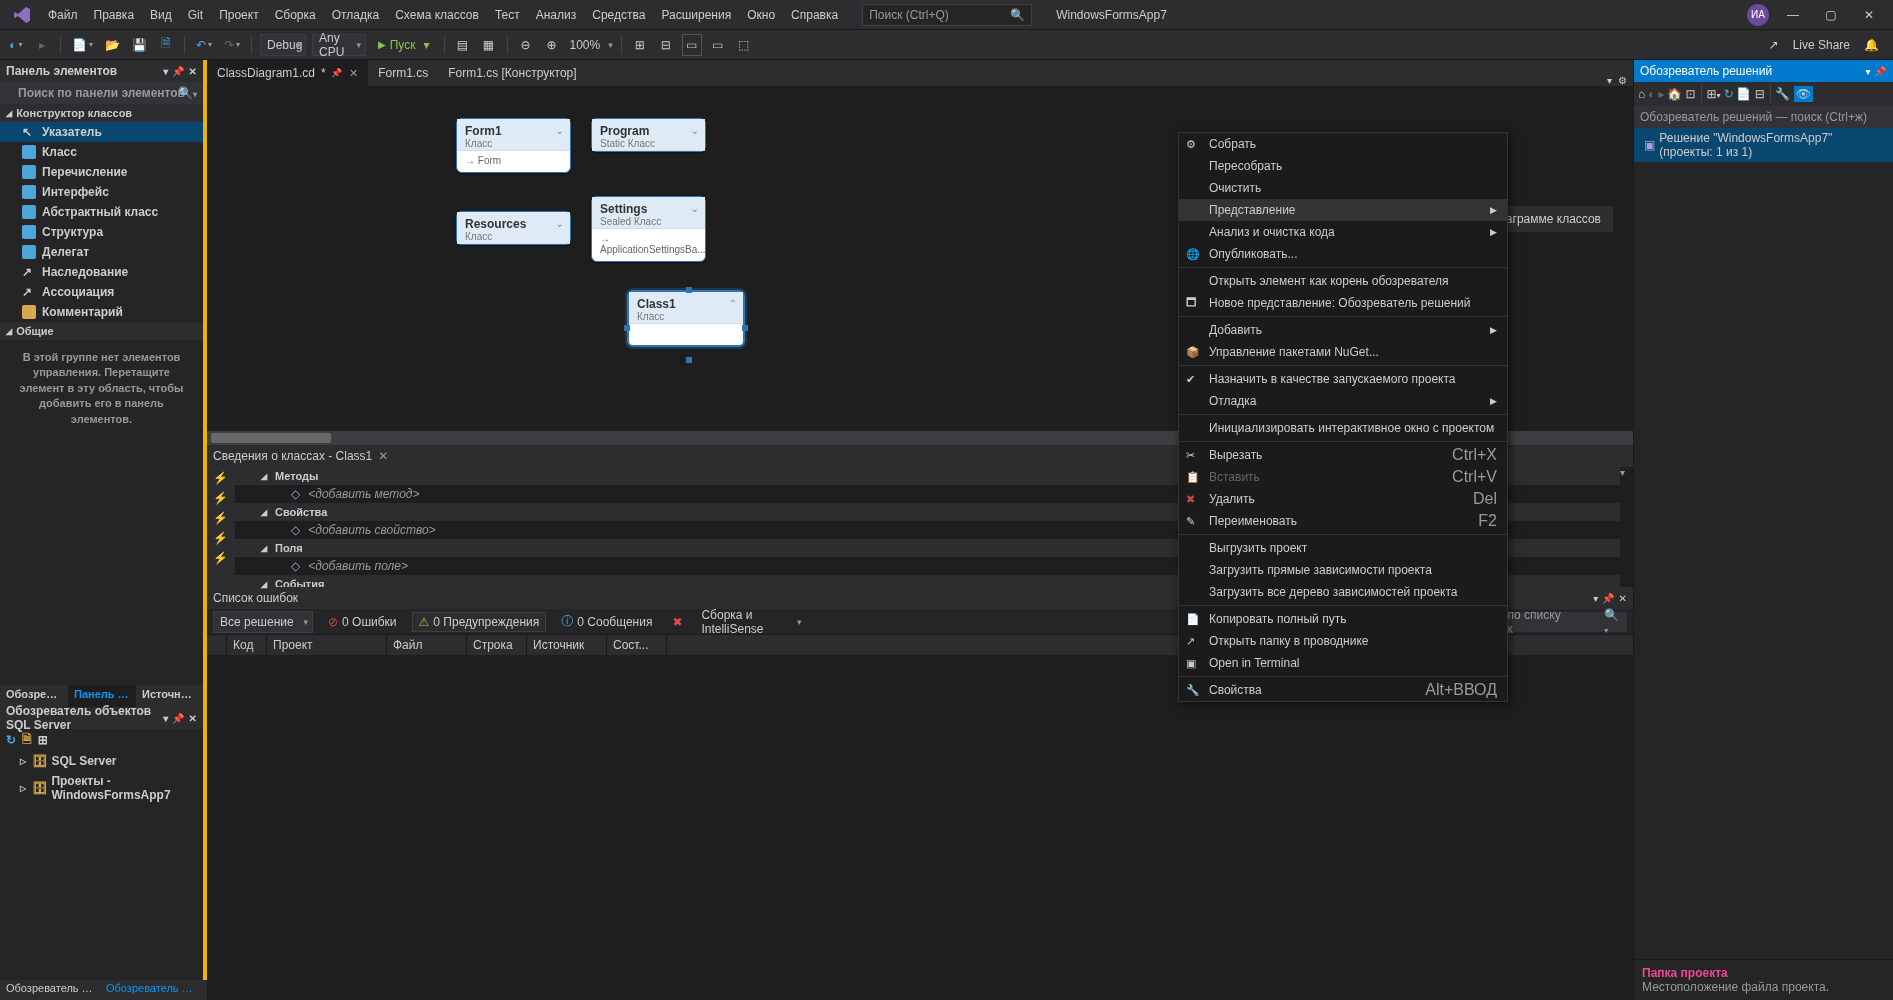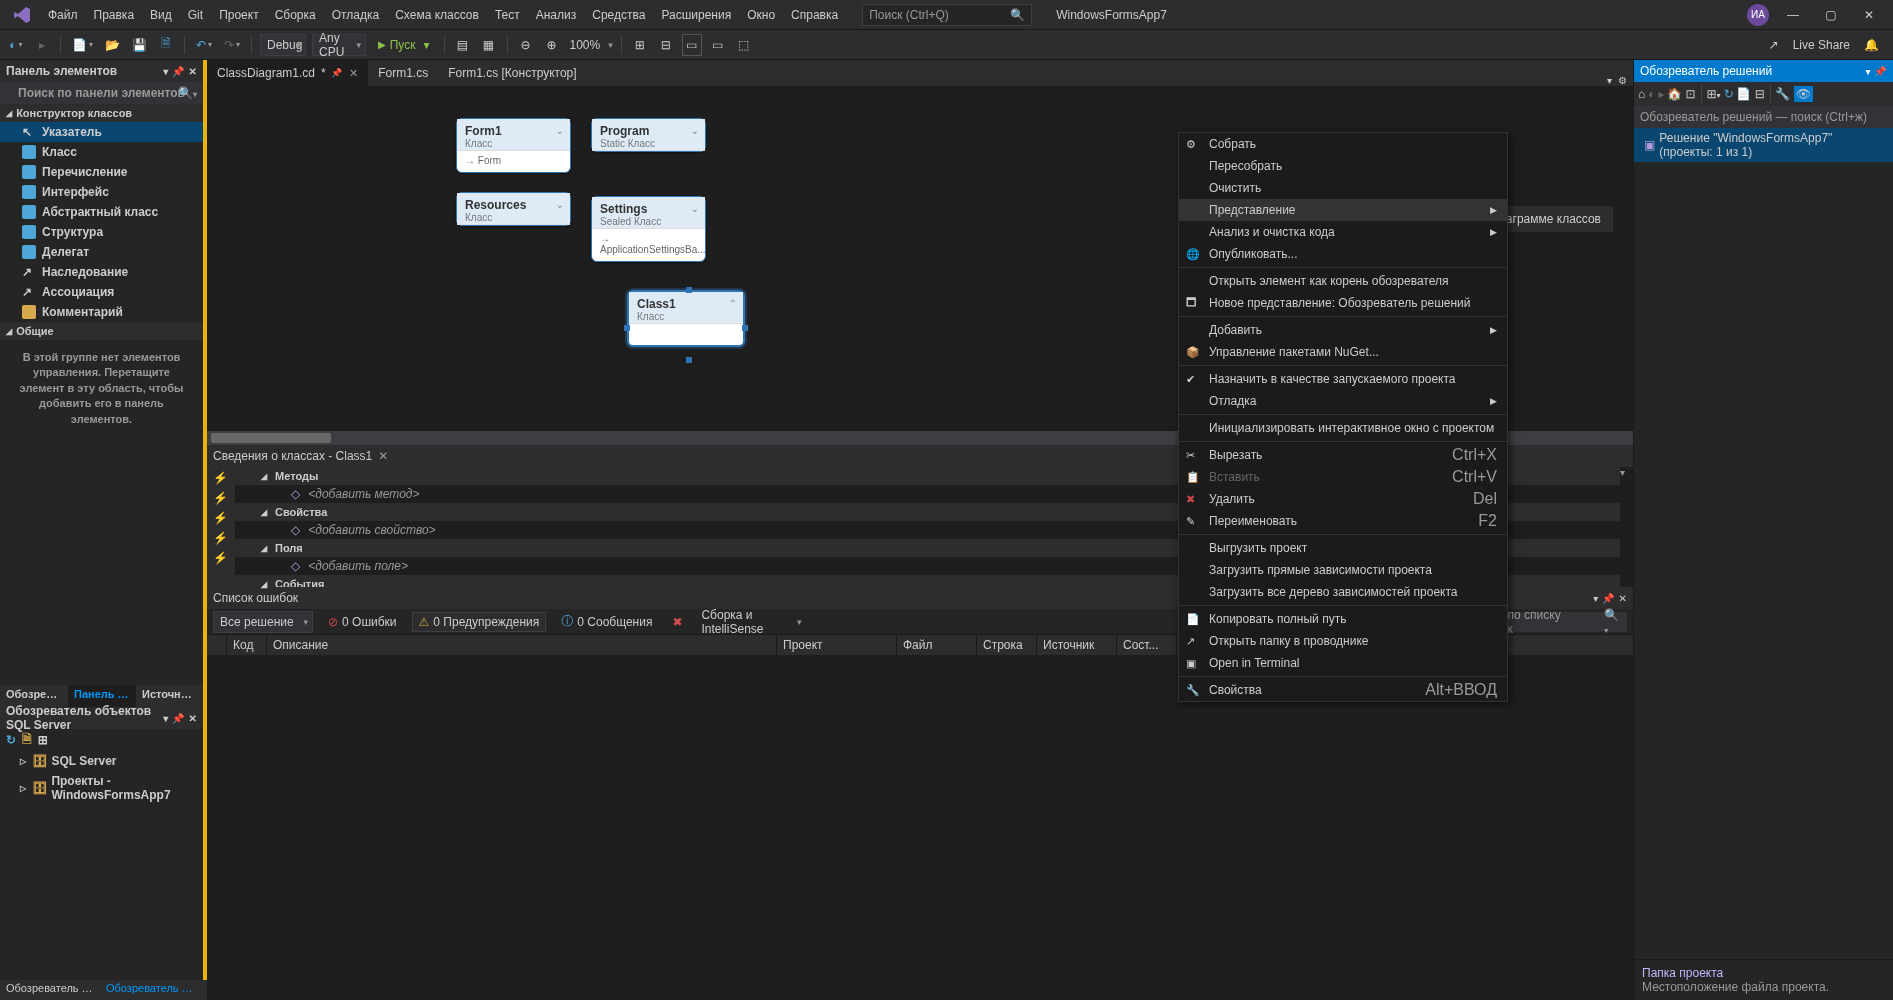--- a/index.html
+++ b/index.html
@@ -128,21 +128,21 @@
 .cm-item { height:22px; display:flex; align-items:center; padding:0 10px 0 30px; font-size:11px; color:#ccc; cursor:pointer; position:relative;}
 .cm-item:hover, .cm-item.hover { background:#333334;}
 .cm-item.disabled { color:#666;}
 .cm-item .cm-icon { position:absolute; left:7px; font-size:11px;}
 .cm-item .cm-arrow { margin-left:auto; font-size:9px;}
 .cm-item .cm-shortcut { margin-left:auto; color:#999; font-size:16px;}
 .cm-sep { height:1px; background:#333; margin:2px 0;}
 
 
 .props-panel { border-top:1px solid #1a1a1a; padding:6px 8px; font-size:11px;}
-.props-panel .pp-title { font-weight:400; color:#c4b5fd;}
+.props-panel .pp-title { font-weight:700; color:#ec4899;}
 .props-panel .pp-desc { color:#999;}
 
 
 .status-tabs { position:absolute; left:0; bottom:0; height:20px; display:flex; background:#2d2d30; width:207px;}
 .status-tab { padding:2px 6px; font-size:11px; white-space:nowrap; overflow:hidden; text-overflow:ellipsis; max-width:100px; color:#ccc;}
 .status-tab.active { color:#0097fb;}
 
 svg { display:block;}
 </style>
 </head>
@@ -347,21 +347,21 @@
             </div>
             <div class="cb-body">→ Form</div>
           </div>
           <div class="class-box blue" style="left: 384px; top: 32px; width: 115px;">
             <div class="cb-head">
               <div class="cb-title">Program</div>
               <div class="cb-sub">Static Класс</div>
               <div class="cb-chev">⌄</div>
             </div>
           </div>
-          <div class="class-box blue" style="left: 249px; top: 106px; width: 115px;">
+          <div class="class-box blue" style="left: 249px; top: 125px; width: 115px;">
             <div class="cb-head">
               <div class="cb-title">Resources</div>
               <div class="cb-sub">Класс</div>
               <div class="cb-chev">⌄</div>
             </div>
           </div>
           <div class="class-box blue" style="left: 384px; top: 110px; width: 115px;">
             <div class="cb-head">
               <div class="cb-title">Settings</div>
               <div class="cb-sub">Sealed Класс</div>
@@ -451,21 +451,20 @@
       <div class="tbtn" style="color:#d85050">✖</div>
       <div class="combo" style="width:110px;background:transparent;border:none">Сборка и IntelliSense</div>
       <div class="err-search">
         <span>Поиск по списку ошибок</span>
         <span style="margin-left:auto">🔍<span style="font-size:8px">▾</span></span>
       </div>
     </div>
     <div class="err-cols" id="err-cols">
         <div style="width: 20px;"></div>
         <div style="width: 40px;">Код</div>
-        <div style="width: 510px;">Описание</div>
         <div style="width: 120px;">Проект</div>
         <div style="width: 80px;">Файл</div>
         <div style="width: 60px;">Строка</div>
         <div style="width: 80px;">Источник</div>
         <div style="width: 60px;">Сост...</div>
       </div>
     <div class="err-body"></div>
   </div>
 
   <div class="right-col">

